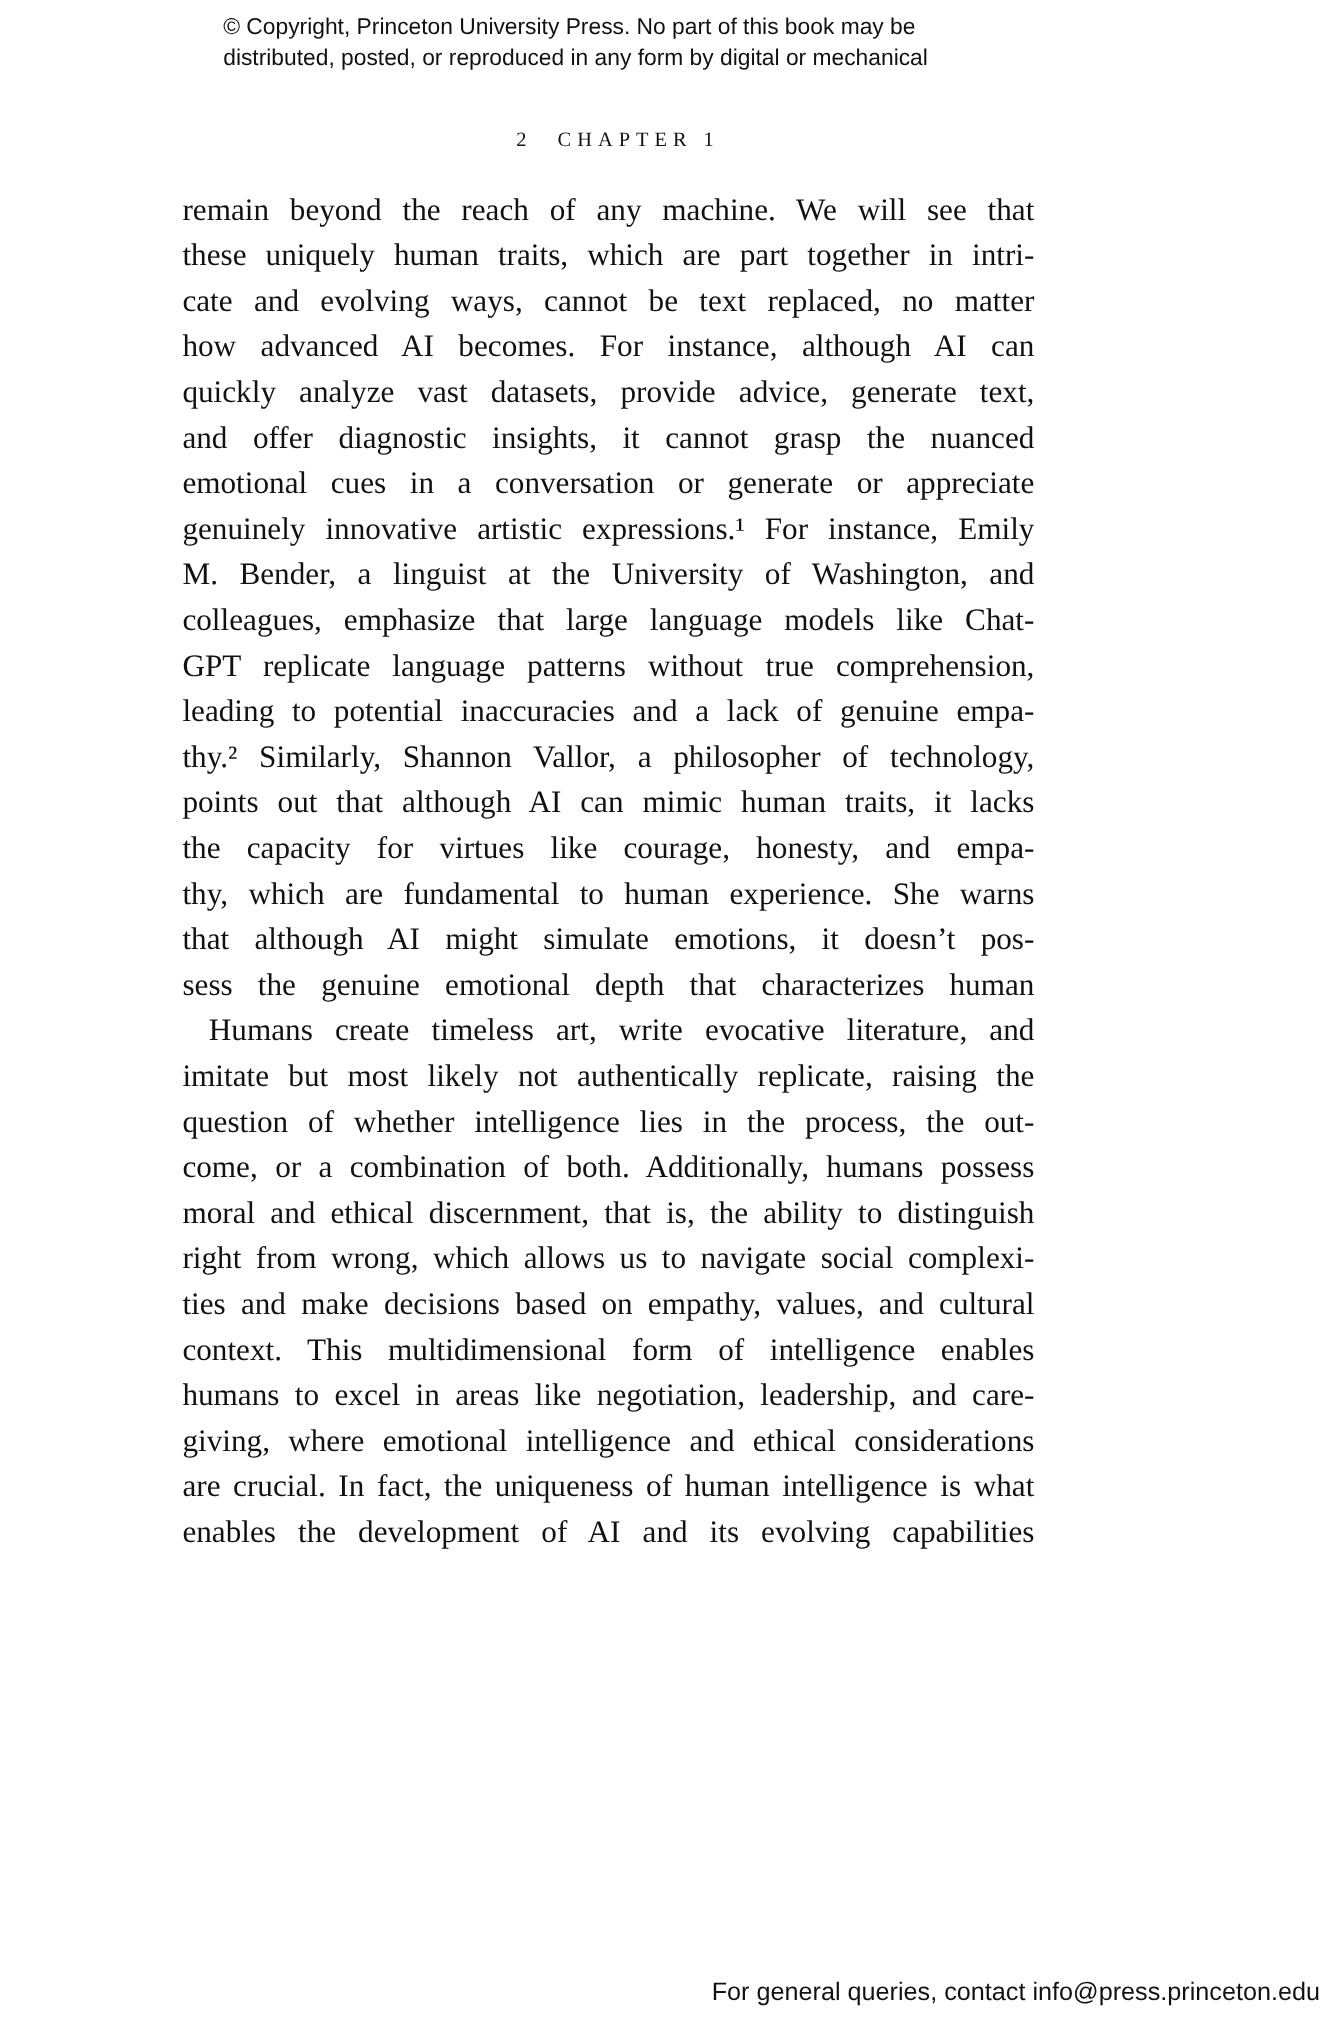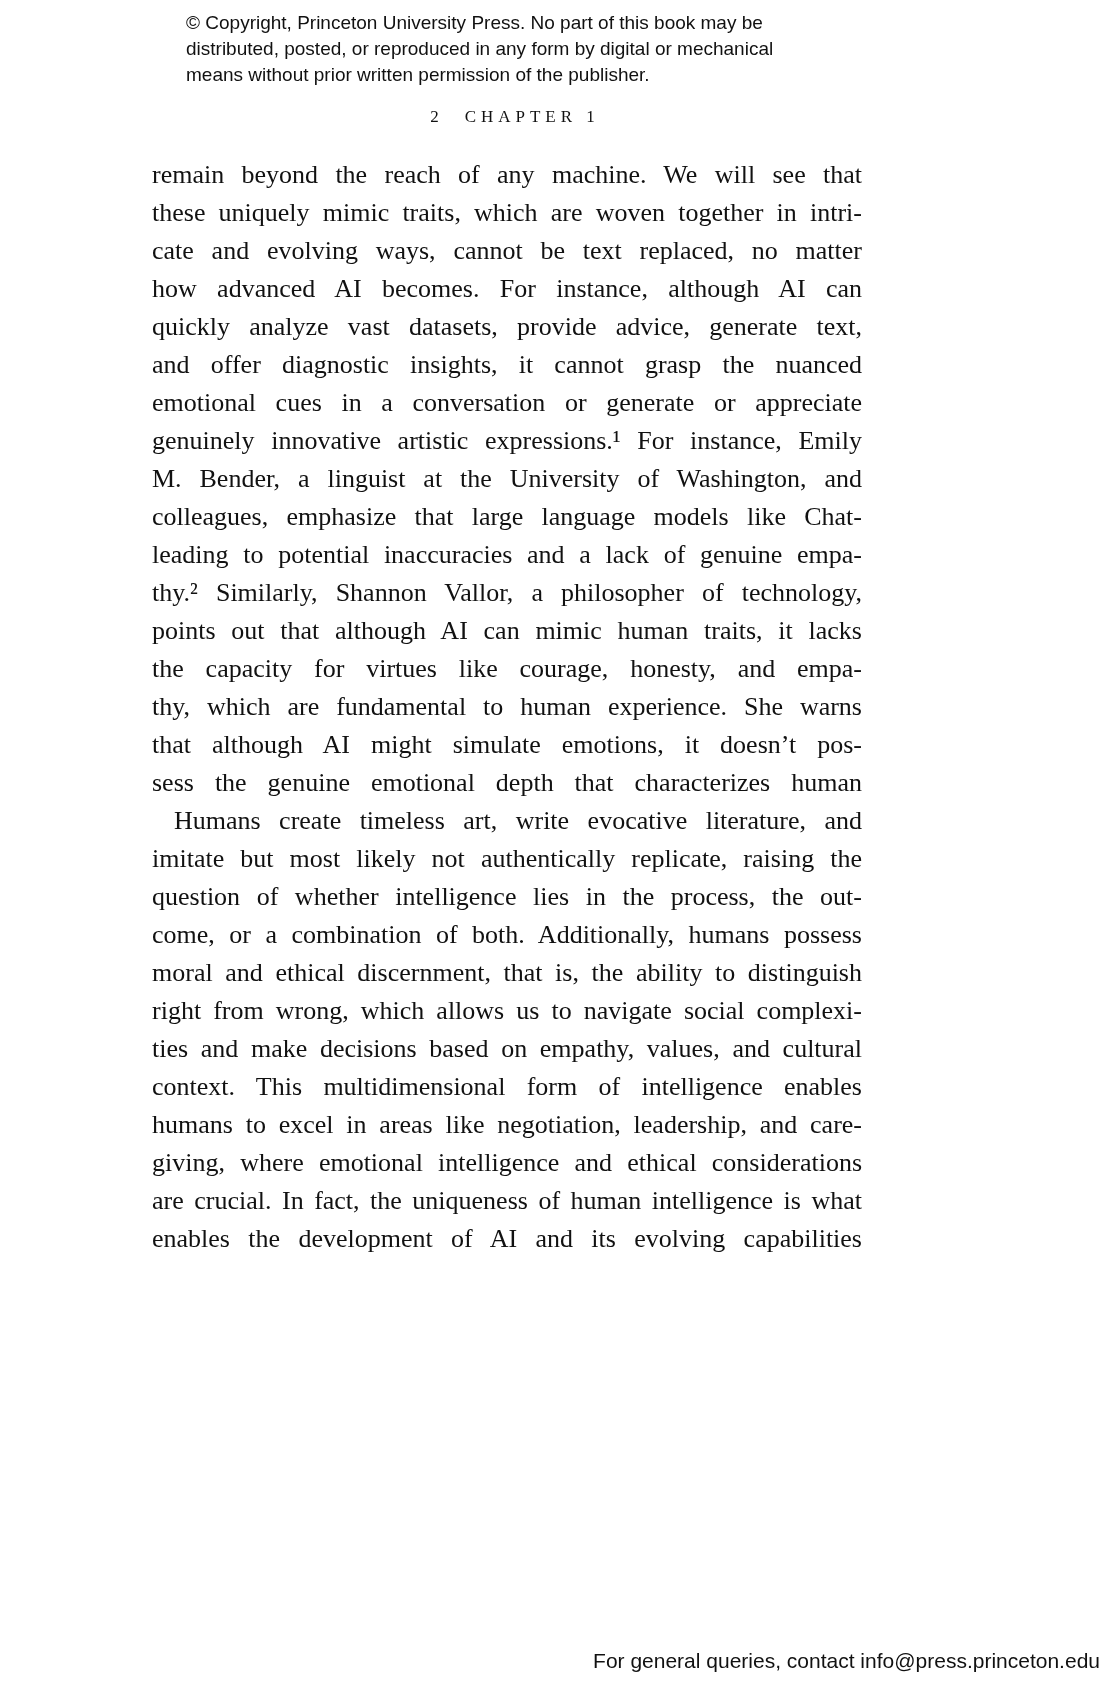--- a/index.html
+++ b/index.html
@@ -68,39 +68,39 @@
   }
 </style>
 </head>
 <body>
 
 <div class="page">
 
   <div class="copyright">
       <div class="c-line">© Copyright, Princeton University Press. No part of this book may be</div>
       <div class="c-line">distributed, posted, or reproduced in any form by digital or mechanical</div>
-      <div class="c-line">means without prior written permission of the publisher.</div>
     </div>
 
   <div class="running-head">
     <span class="pgnum">2</span><span class="chap">CHAPTER 1</span>
   </div>
 
   <div class="body-text">
       <div class="para">
         <div class="line">remain beyond the reach of any machine. We will see that</div>
-        <div class="line">these uniquely mimic traits, which are woven together in intri-</div>
+        <div class="line">these uniquely human traits, which are part together in intri-</div>
         <div class="line">cate and evolving ways, cannot be text replaced, no matter</div>
         <div class="line">how advanced AI becomes. For instance, although AI can</div>
         <div class="line">quickly analyze vast datasets, provide advice, generate text,</div>
         <div class="line">and offer diagnostic insights, it cannot grasp the nuanced</div>
         <div class="line">emotional cues in a conversation or generate or appreciate</div>
         <div class="line">genuinely innovative artistic expressions.¹ For instance, Emily</div>
         <div class="line">M. Bender, a linguist at the University of Washington, and</div>
         <div class="line">colleagues, emphasize that large language models like Chat-</div>
+        <div class="line">GPT replicate language patterns without true comprehension,</div>
         <div class="line">leading to potential inaccuracies and a lack of genuine empa-</div>
         <div class="line">thy.² Similarly, Shannon Vallor, a philosopher of technology,</div>
         <div class="line">points out that although AI can mimic human traits, it lacks</div>
         <div class="line">the capacity for virtues like courage, honesty, and empa-</div>
         <div class="line">thy, which are fundamental to human experience. She warns</div>
         <div class="line">that although AI might simulate emotions, it doesn’t pos-</div>
         <div class="line">sess the genuine emotional depth that characterizes human</div>
       </div>
       <div class="para">
         <div class="line indent">Humans create timeless art, write evocative literature, and</div>

